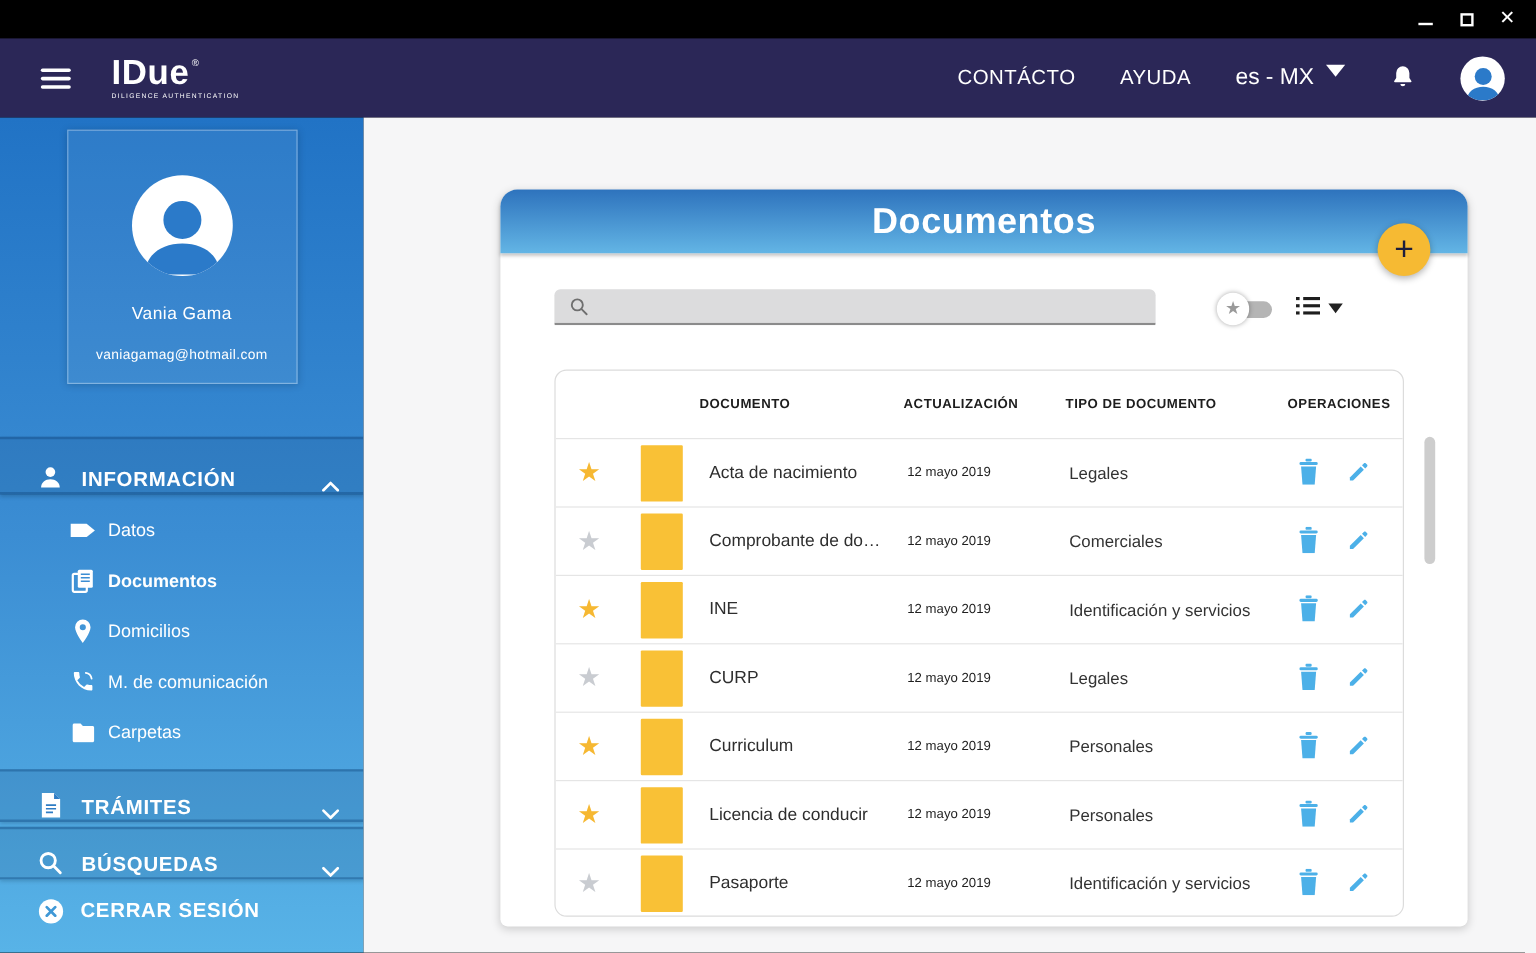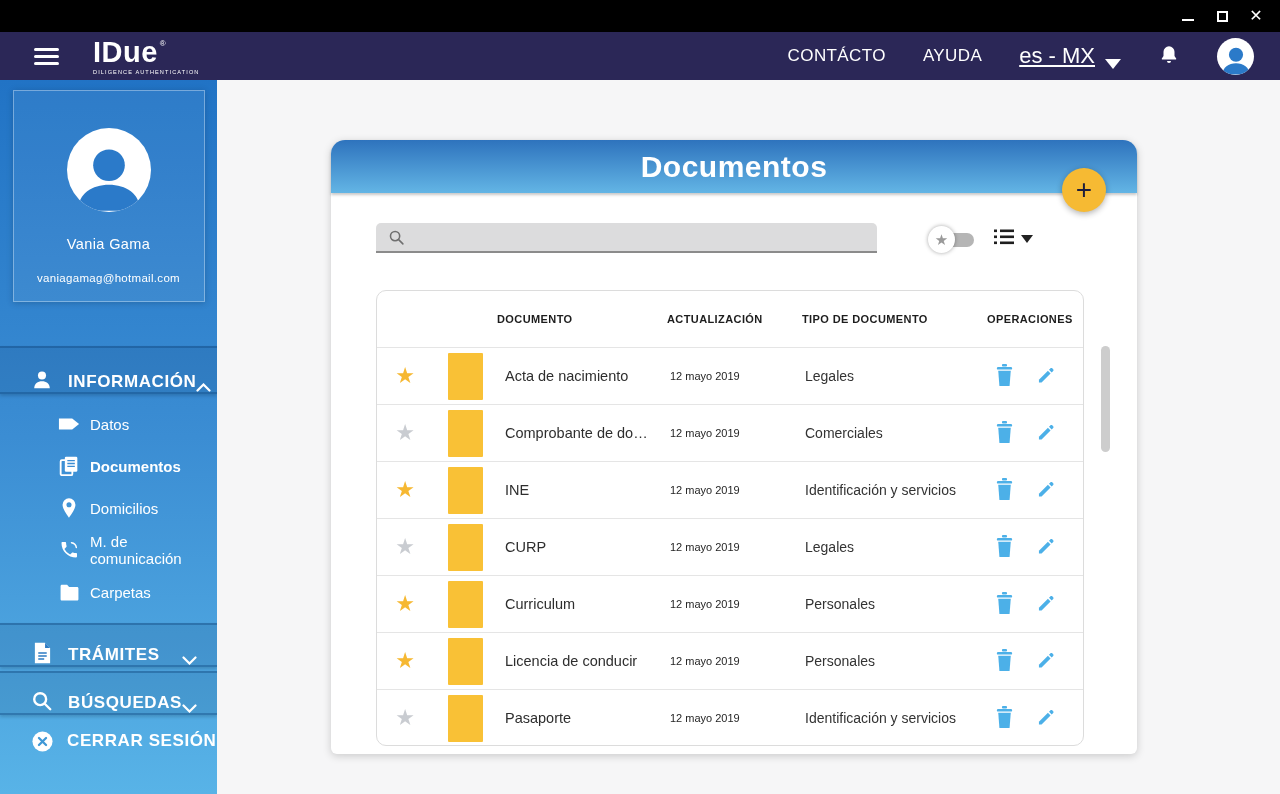--- a/index.html
+++ b/index.html
@@ -10,42 +10,42 @@
   
   .titlebar { height:32px; background:#000; display:flex; align-items:center; justify-content:flex-end; }
   .win-controls { display:flex; align-items:center; gap:10px; padding-right:12px; }
   .win-controls button { width:24px; height:22px; background:none; border:none; cursor:pointer;
     display:flex; align-items:center; justify-content:center; }
   .min-glyph { width:12px; height:0; border-bottom:2px solid #fff; margin-top:8px; display:block; }
   .max-glyph { width:11px; height:11px; border:2px solid #fff; display:block; }
   .close-glyph { color:#fff; font-size:16px; line-height:1; }
 
   
-  .navbar { height:48px; background:#2b2757; display:flex; align-items:center; color:#fff; padding:0 26px 0 30px; }
+  .navbar { height:66px; background:#2b2757; display:flex; align-items:center; color:#fff; padding:0 26px 0 30px; }
   .hamburger { background:none; border:none; cursor:pointer; display:flex; flex-direction:column; gap:4px; padding:4px; }
   .hamburger span { width:25px; height:3px; background:#fff; border-radius:2px; display:block; }
   .brand { margin-left:30px; display:flex; flex-direction:column; align-items:flex-start; }
   .brand-row { display:flex; align-items:flex-start; }
   .brand-name { font-size:29px; font-weight:bold; letter-spacing:0.5px; line-height:1; }
   .brand-reg { font-size:8px; margin-left:2px; margin-top:1px; }
   .brand-tagline { font-size:5.6px; letter-spacing:1.1px; margin-top:2px; white-space:nowrap; }
   .nav-right { margin-left:auto; display:flex; align-items:center; gap:37px; }
   .nav-link { font-size:17px; letter-spacing:0.4px; color:#fff; text-decoration:none; cursor:pointer; }
-  .lang { display:flex; align-items:flex-end; gap:10px; font-size:22px; cursor:pointer;text-decoration:underline; }
+  .lang { display:flex; align-items:flex-start; gap:10px; font-size:19px; cursor:pointer; }
   .tri-down { width:0; height:0; border-left:8px solid transparent; border-right:8px solid transparent;
     border-top:10px solid #fff; display:inline-block; }
   .bell-btn,.avatar-btn { background:none; border:none; cursor:pointer; display:flex; align-items:center; }
   .avatar-circle { width:37px; height:37px; border-radius:50%; background:#fff; display:flex;
     align-items:flex-end; justify-content:center; overflow:hidden; }
 
   
   .app { flex:1; display:flex; min-height:0; }
 
   
-  .sidebar { width:217px; background:linear-gradient(180deg,#2173c5 0%, #3b8dd3 50%, #58b3e7 100%);
+  .sidebar { width:303px; background:linear-gradient(180deg,#2173c5 0%, #3b8dd3 50%, #58b3e7 100%);
     color:#fff; display:flex; flex-direction:column; flex-shrink:0; }
   .profile-card { width:192px; height:212px; margin:10px auto 0; background:rgba(255,255,255,0.06);
     border:1px solid rgba(255,255,255,0.35); box-shadow:0 1px 6px rgba(0,30,60,0.25);
     display:flex; flex-direction:column; align-items:center; padding-top:37px; }
   .profile-avatar { width:84px; height:84px; border-radius:50%; background:#fff; overflow:hidden;
     display:flex; align-items:flex-end; justify-content:center; }
   .profile-name { margin-top:24px; font-size:14.5px; letter-spacing:0.4px; }
   .profile-email { margin-top:20px; font-size:11.5px; letter-spacing:0.3px; }
 
   .section-header { height:48px; display:flex; align-items:flex-end; padding:0 20px 0 30px;

